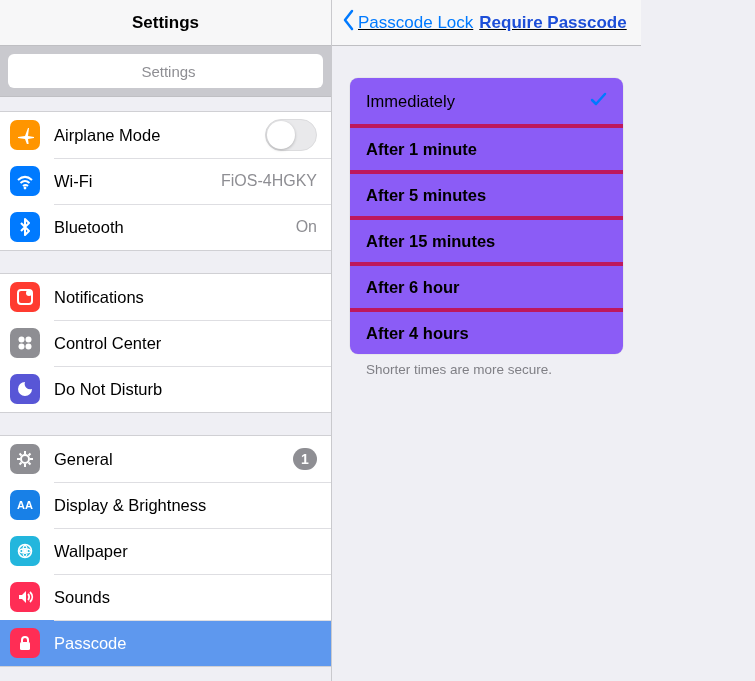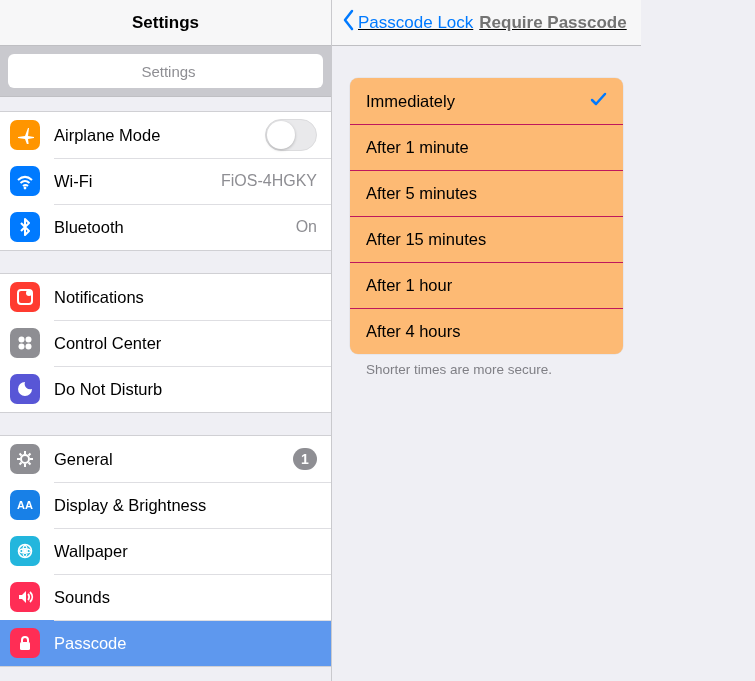--- a/index.html
+++ b/index.html
@@ -26,25 +26,25 @@
   
   .bg-orange{background:#ff9500;} .bg-blue{background:#007aff;} .bg-red{background:#ff3b30;} .bg-gray{background:#8e8e93;} .bg-purple{background:#5856d6;}
   .bg-bluea{background:#1880e7;} .bg-cyan{background:#23b6dd;} .bg-pink{background:#ff2d55;}
   
   .icon-box svg { width: 18px; height: 18px; display:block; }
   
   .main { flex: 1; background: #efeff4; display: flex; flex-direction: column; }
   .m-header { height: 46px; display: flex; align-items: center; border-bottom: 1px solid #bfbfc3; background: #f7f7f8; padding: 0 10px; position: relative; text-decoration: underline; }
   .back { display: flex; align-items: center; color: #007aff; font-size: 17px; gap: 2px; }
   .back svg { width: 14px; height: 22px; }
-  .m-title { font-size: 17px; font-weight: 600; color: #737373; margin-left: 6px; }
+  .m-title { font-size: 17px; font-weight: 600; color: #1d4ed8; margin-left: 6px; }
   .m-body { padding: 32px 18px 0 18px; }
-  .card { background: #fdba74; border-radius: 8px; overflow: hidden; box-shadow: 0 0 0 .5px #dedee2; }
+  .card { background: #8b5cf6; border-radius: 8px; overflow: hidden; box-shadow: 0 0 0 .5px #dedee2; }
   .opt { height: 46px; display: flex; align-items: center; padding: 0 16px; position: relative; font-size: 16.5px; color: #000; }
-  .opt + .opt { border-top: 1px solid #be185d; }
+  .opt + .opt { border-top: 4px solid #be185d; font-weight: bold; }
   .opt .check { margin-left: auto; color: #007aff; }
   .foot { font-size: 13.5px; color: #7f7f85; padding: 8px 16px 0; }
 </style>
 </head>
 <body>
 
 <svg width="0" height="0" style="position:absolute">
   <defs>
     <g id="ic-airplane">
         <path fill="currentColor" d="M2 11l7-1 3-8h1l-1 8 6 1v1l-6 1 1 8h-1l-3-8-7-1z"></path>
@@ -241,21 +241,21 @@
           <div class="opt">
             <span>After 1 minute</span>
           </div>
           <div class="opt">
             <span>After 5 minutes</span>
           </div>
           <div class="opt">
             <span>After 15 minutes</span>
           </div>
           <div class="opt">
-            <span>After 1 hour</span>
+            <span>After 6 hour</span>
           </div>
           <div class="opt">
             <span>After 4 hours</span>
           </div>
         </div>
       <div class="foot">Shorter times are more secure.</div>
     </div>
   </div>
 </div>
 

